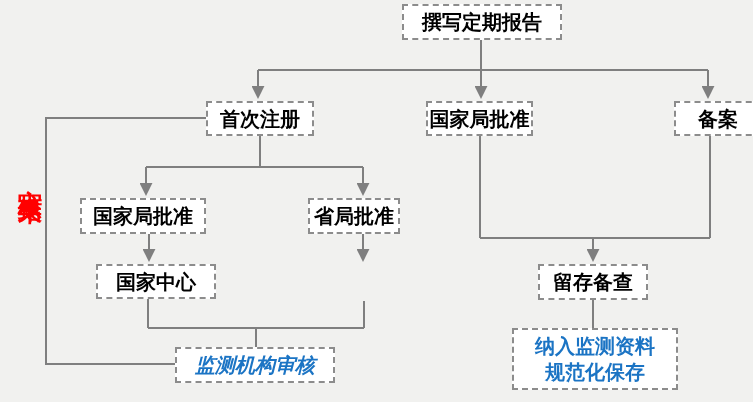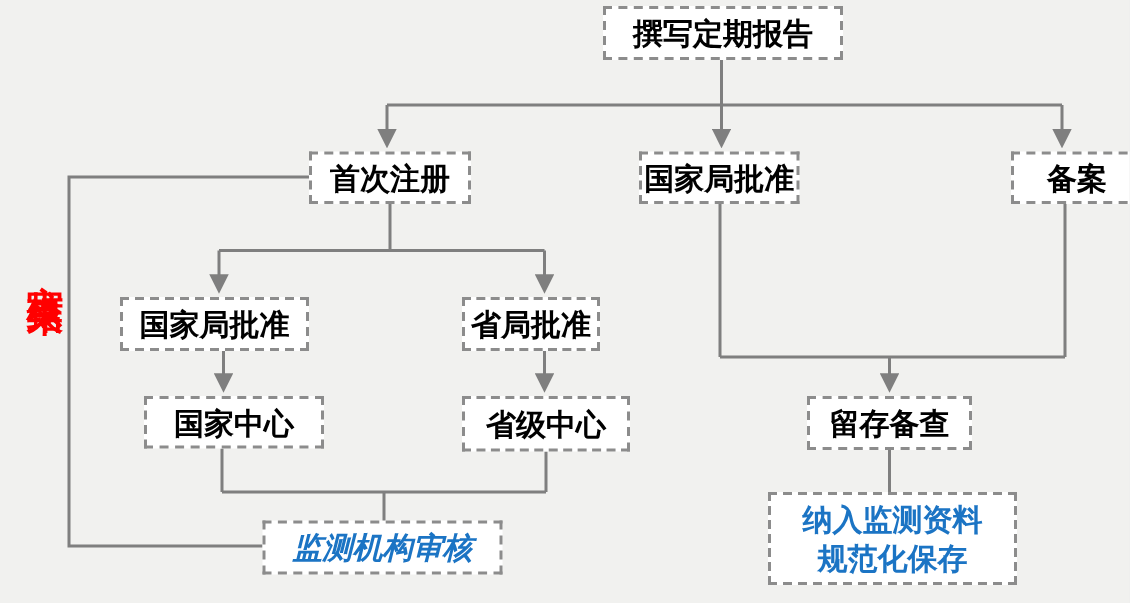--- a/index.html
+++ b/index.html
@@ -108,21 +108,20 @@
   <div class="node n-renewal-registration">国家局批准</div>
 
   <div class="node n-filing">备案</div>
 
   <div class="node n-national-approval">国家局批准</div>
 
   <div class="node n-provincial-approval">省局批准</div>
 
   <div class="node n-national-center">国家中心</div>
 
-  <div class="node n-provincial-center">省级中心</div>
 
   <div class="node blue n-agency-review">监测机构审核</div>
 
   <div class="node n-retain">留存备查</div>
 
   <div class="node blue n-archive">纳入监测资料
 规范化保存</div>
 
   <div class="side-label">审核结果</div>
 

